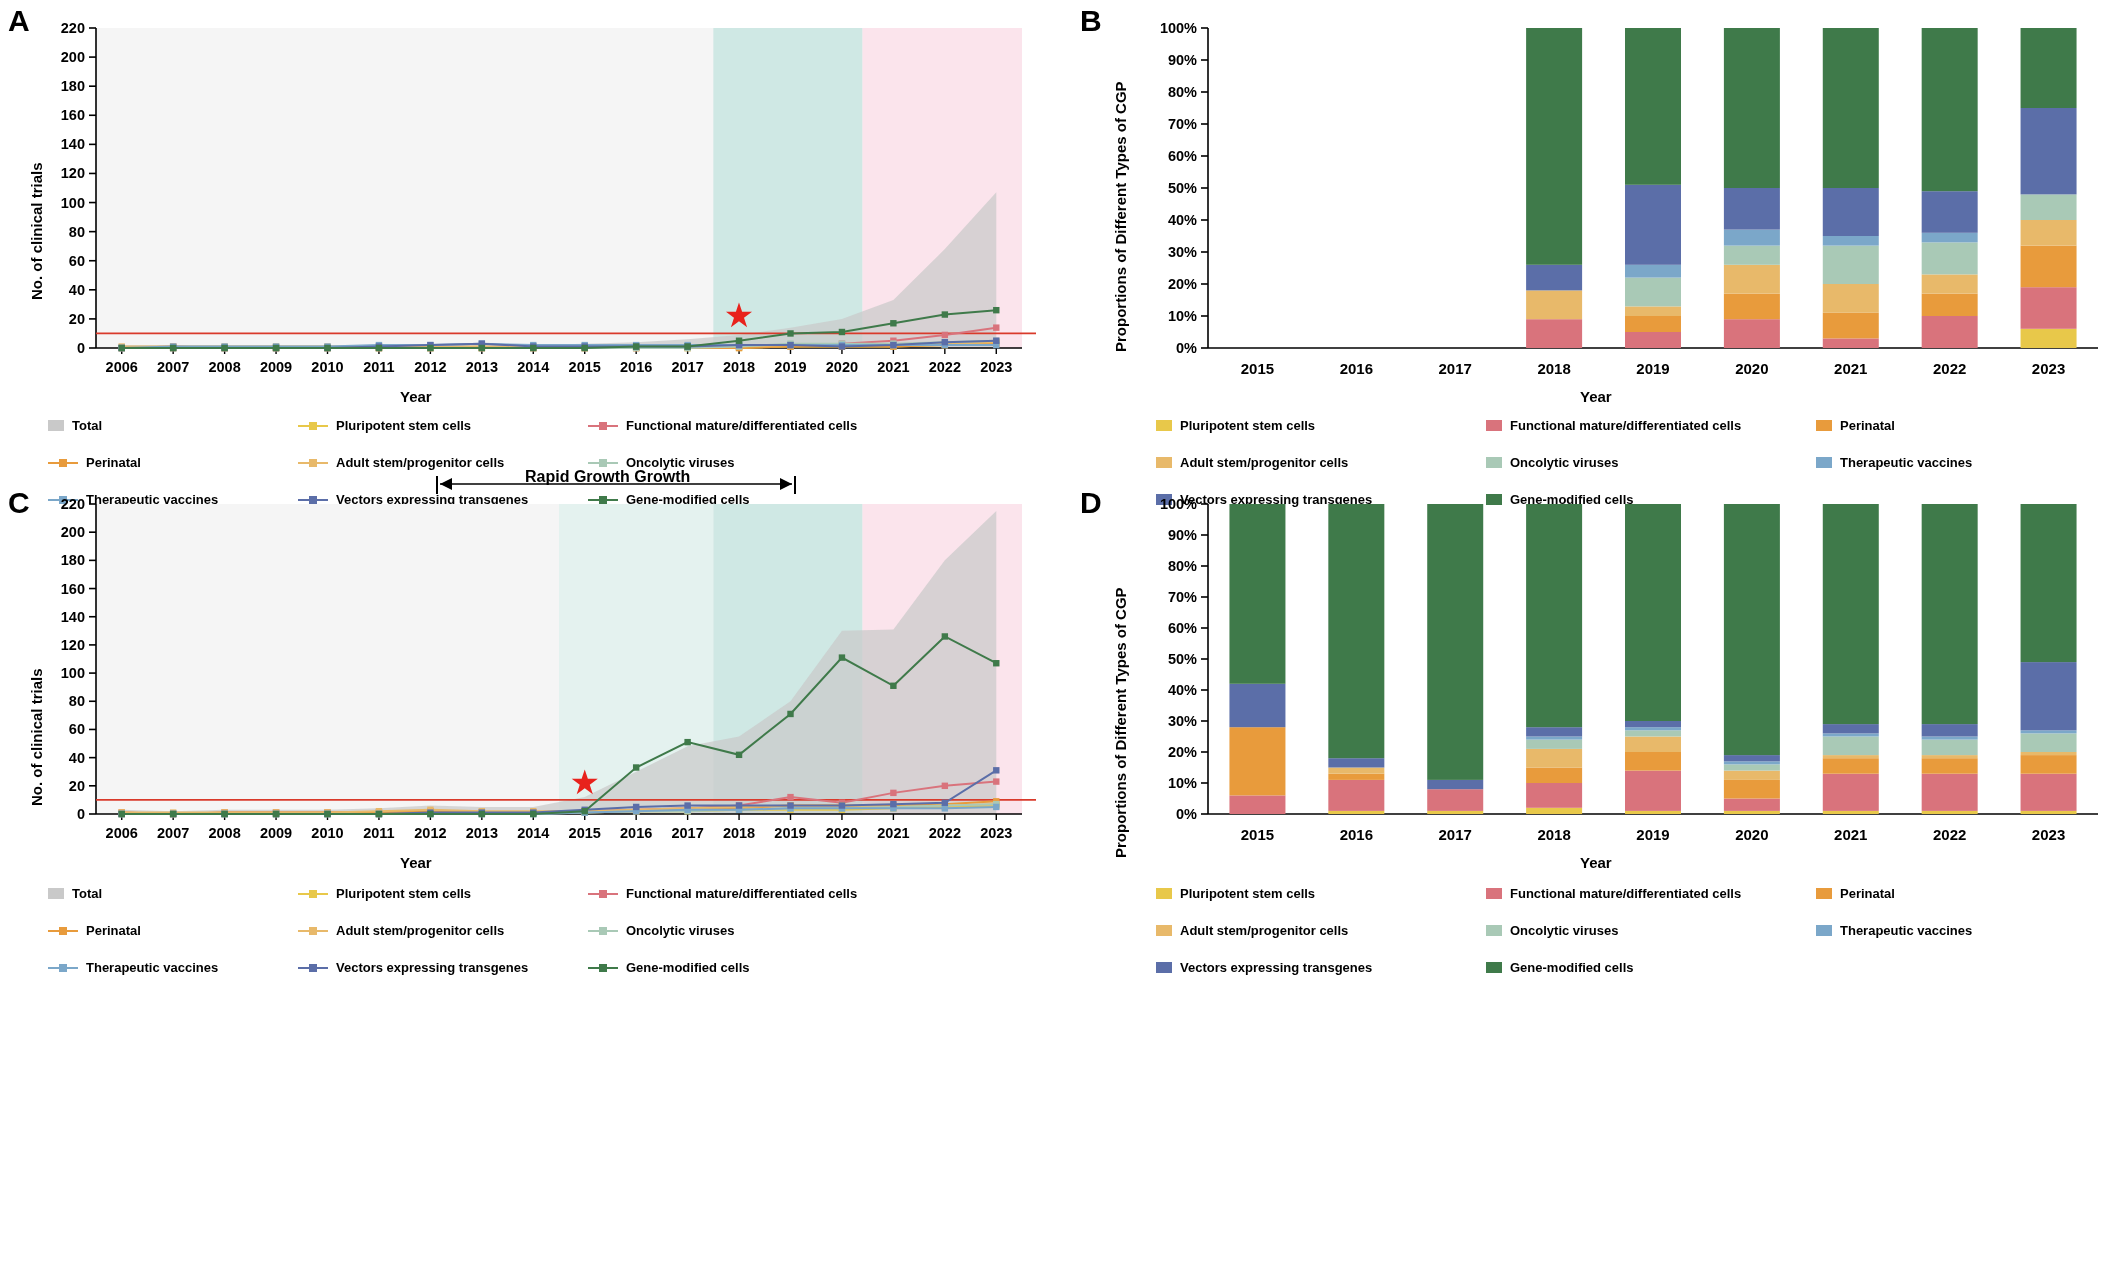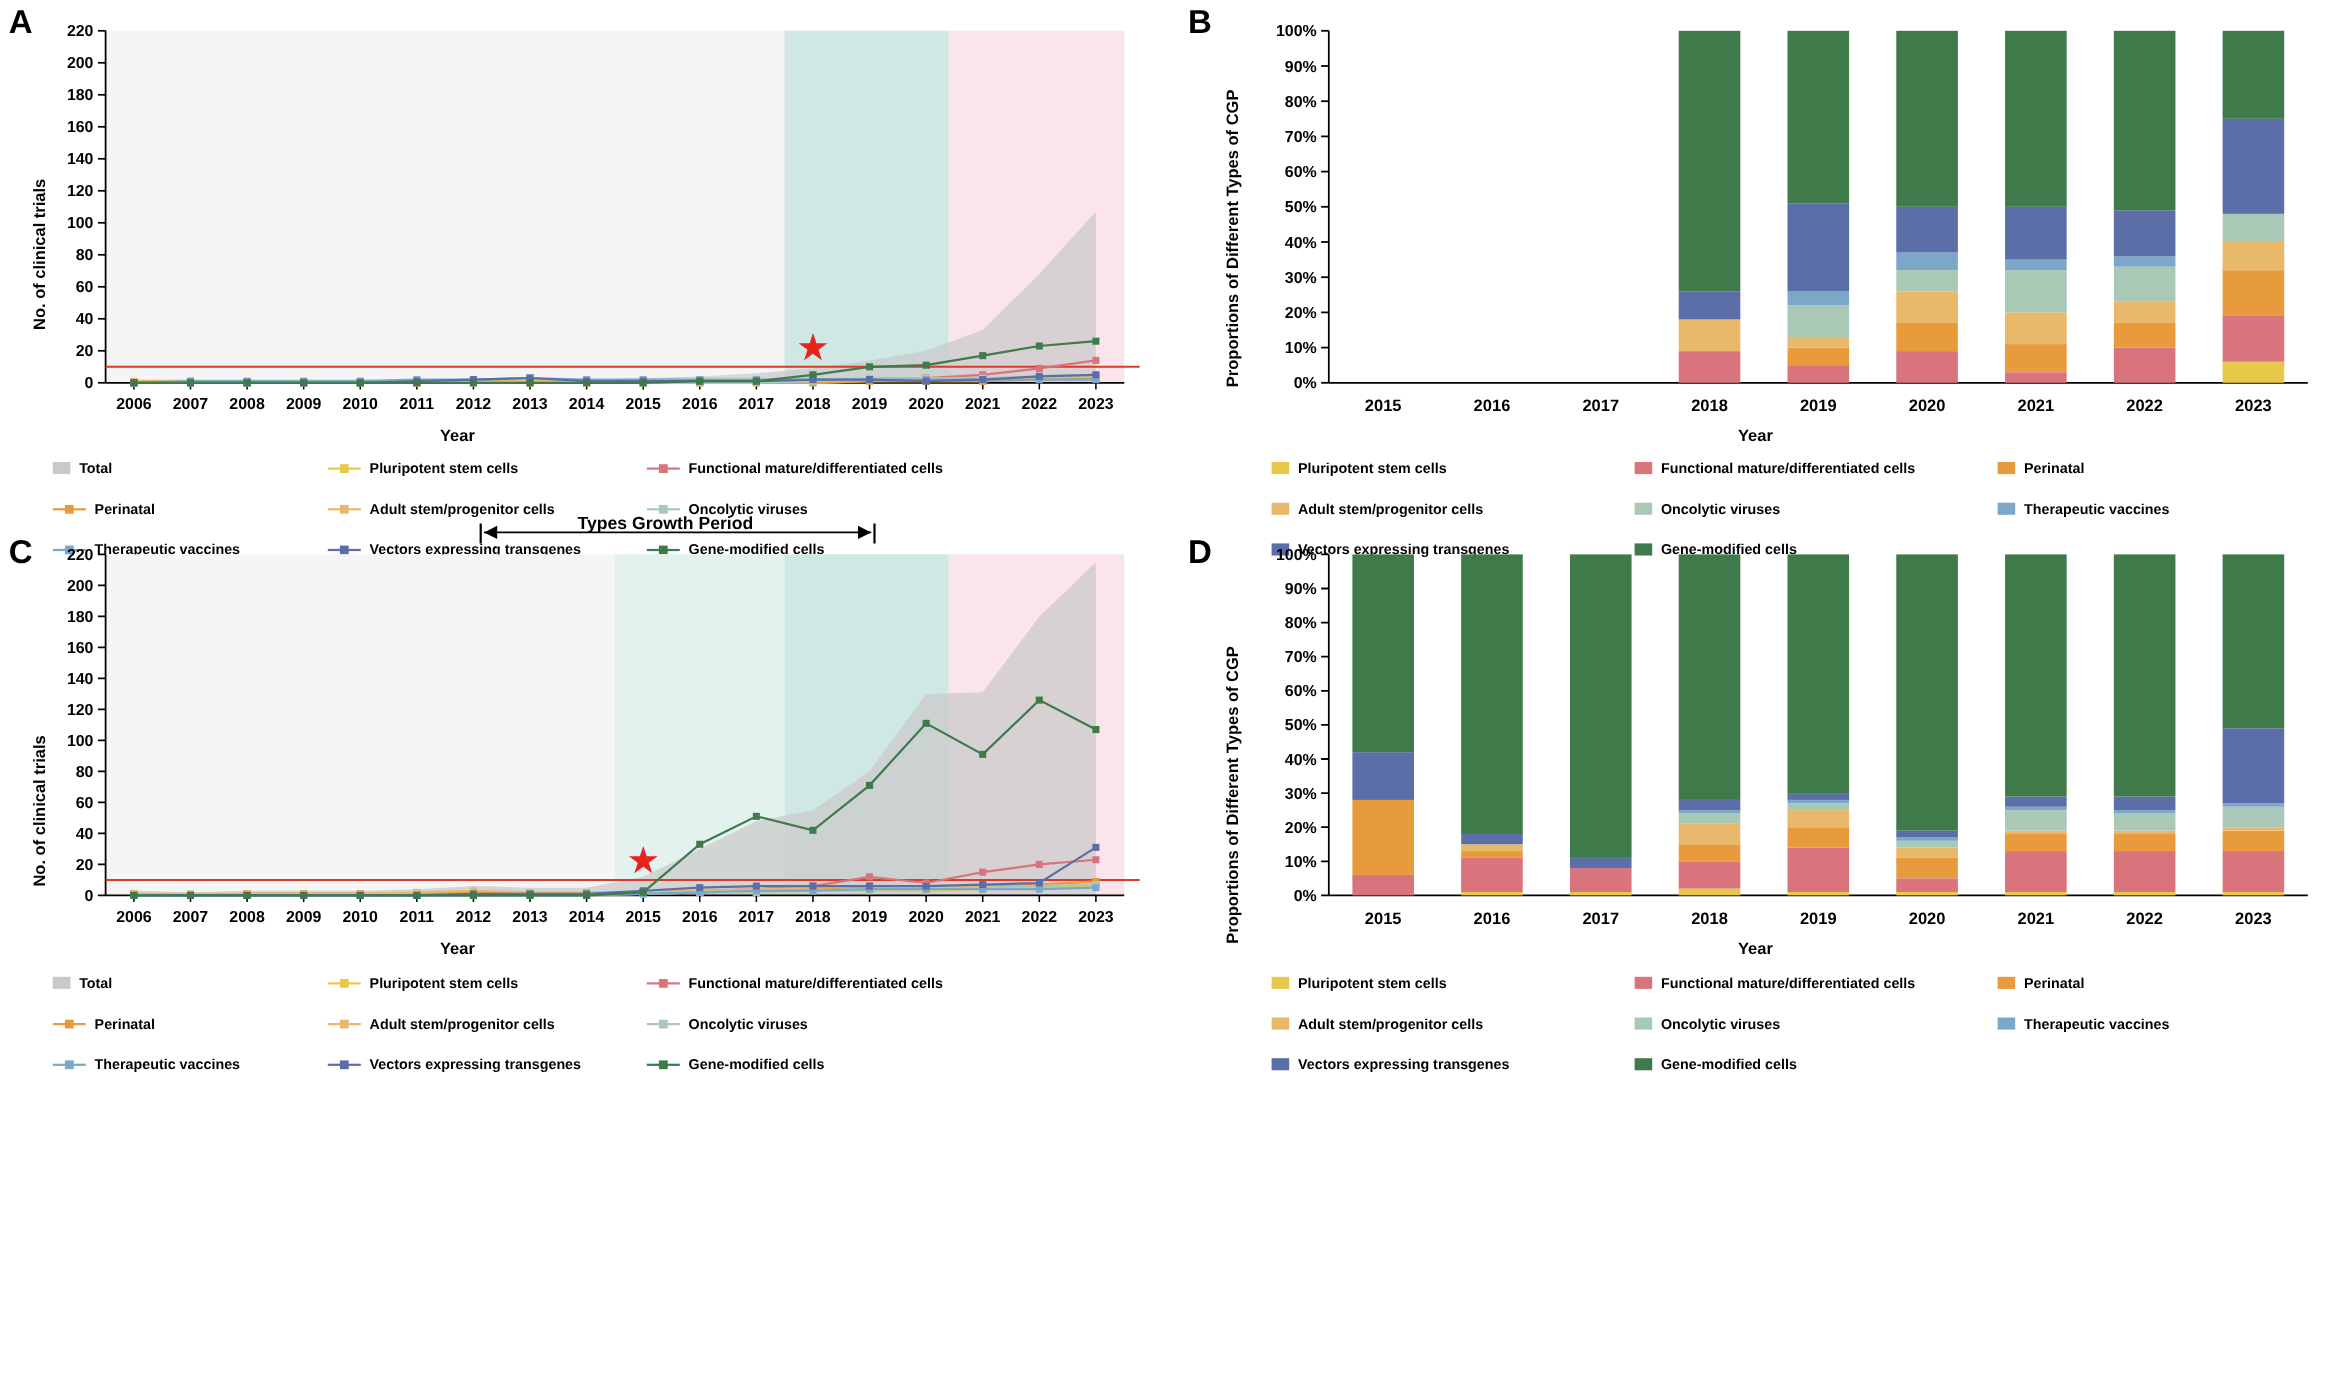--- a/index.html
+++ b/index.html
@@ -437,21 +437,21 @@
         <span class="swatch" style="background:#3f7a4a"></span>
         <span>Gene-modified cells</span>
       </div>
     </div>
 </div>
 
 <div class="panel" style="left:0;top:476px;width:1060px;height:796px;">
   <div class="panel-letter" style="position:absolute;left:8px;top:10px;">C</div>
   <div class="axis-title" style="position:absolute;left:28px;top:330px;transform:rotate(-90deg);transform-origin:left top;white-space:nowrap;">No. of clinical trials</div>
   <div class="axis-title" style="position:absolute;left:400px;top:378px;">Year</div>
-  <div class="rgp-label" style="position:absolute;left:525px;top:-8px;">Types Growth Period</div>
+  <div class="rgp-label" style="position:absolute;left:525px;top:-8px;">Rapid Growth Growth</div>
   <div class="stage-label" style="position:absolute;left:460px;top:28px;">Stage 1</div>
   <div class="stage-label" style="position:absolute;left:572px;top:28px;">Stage 2</div>
   <div class="stage-label" style="position:absolute;left:688px;top:28px;">Stage  3</div>
   <div class="plot-area" style="left:0;top:0;">
     <svg id="svgC" width="1060" height="400">
         <rect x="96" y="28" width="926" height="310" fill="#f5f5f5"></rect>
         <rect x="559" y="28" width="154.33333333333326" height="310" fill="#e4f2ef"></rect>
         <rect x="713.3333333333333" y="28" width="149.18888888889364" height="310" fill="#cfe8e4"></rect>
         <rect x="862.5222222222269" y="28" width="159.4777777777731" height="310" fill="#fbe4ec"></rect>
         <path d="M 121.72222222222223 338 L 121.72222222222223 333.77272727272725 L 173.16666666666666 335.1818181818182 L 224.61111111111111 333.77272727272725 L 276.05555555555554 333.77272727272725 L 327.5 333.77272727272725 L 378.94444444444446 332.3636363636364 L 430.38888888888886 329.54545454545456 L 481.8333333333333 330.95454545454544 L 533.2777777777778 330.95454545454544 L 584.7222222222222 321.0909090909091 L 636.1666666666666 295.72727272727275 L 687.6111111111111 270.3636363636364 L 739.0555555555555 260.5 L 790.5 225.27272727272725 L 841.9444444444445 154.8181818181818 L 893.3888888888889 153.4090909090909 L 944.8333333333333 84.36363636363635 L 996.2777777777777 35.04545454545456 L 996.2777777777777 338 Z" fill="#c9c9c9" fill-opacity="0.72" stroke="none"></path>

